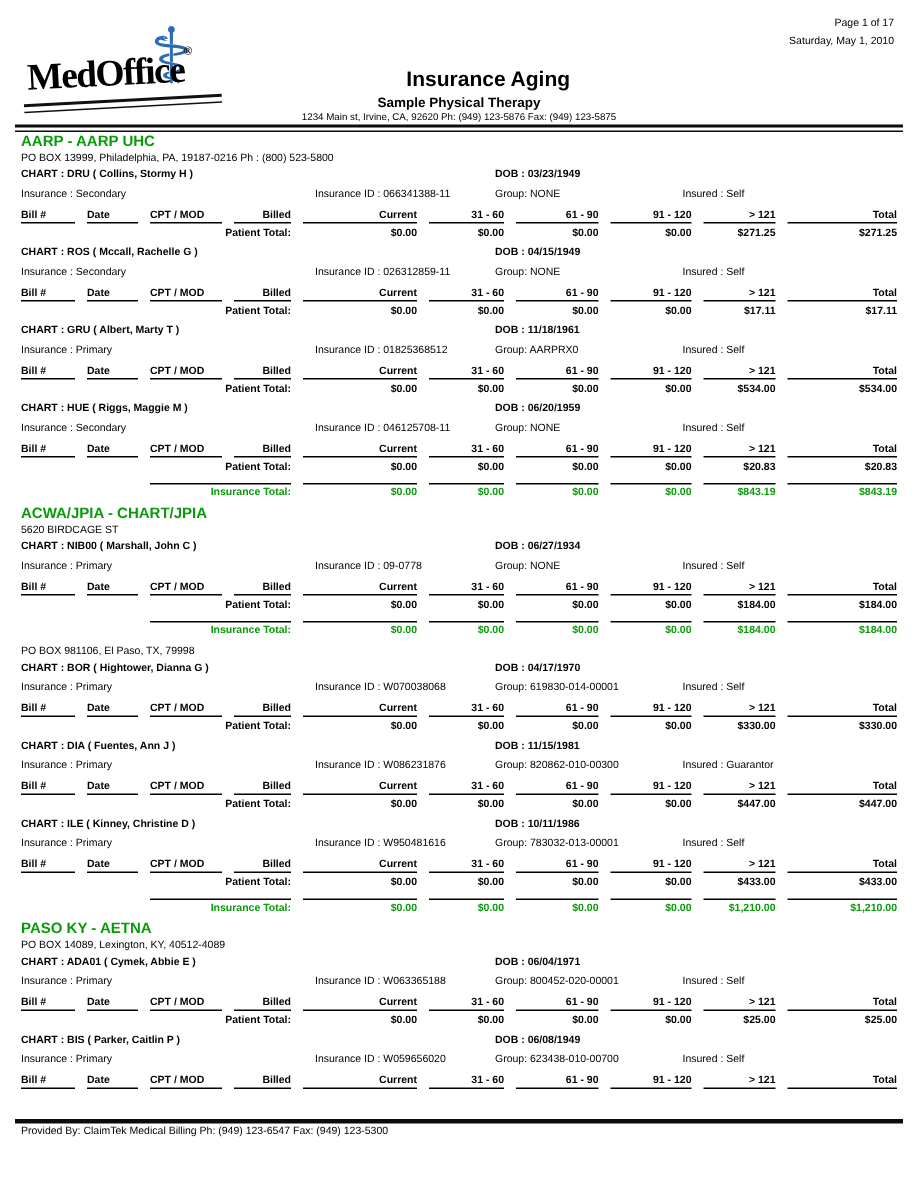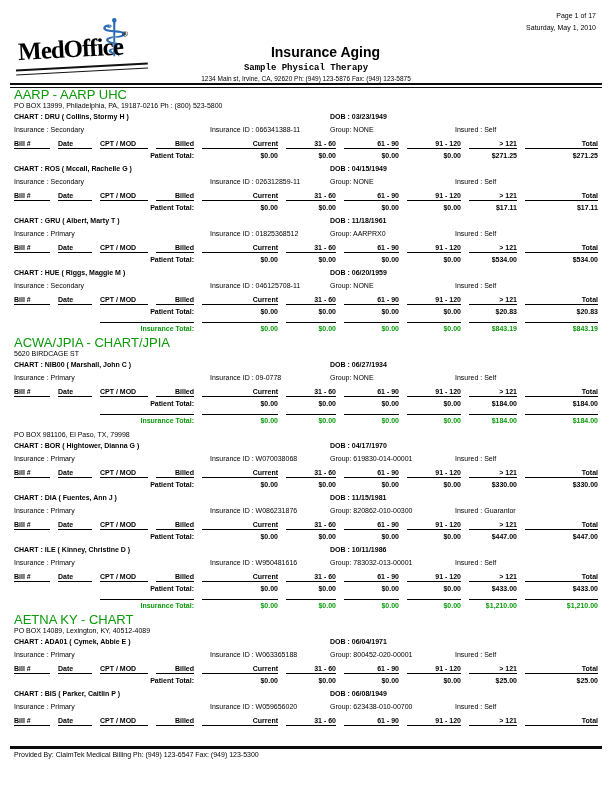--- a/index.html
+++ b/index.html
@@ -24,29 +24,29 @@
   }
   .logo .reg { font-size:8px; vertical-align:18px; letter-spacing:0; }
   .logo .swoosh {
     position:absolute; left:0px; top:46px; width:132px; height:3px; z-index:3;
     border-top:2px solid #111; border-bottom:1px solid #111; transform:rotate(-3deg);
   }
   .page-info { position:absolute; right:16px; text-align:right; font-size:7px; }
   .report-title { position:absolute; left:0; right:0; top:44px; text-align:center;
     font-size:14px; font-weight:bold;padding-left:39px; }
   .practice-name { position:absolute; left:0; right:0; top:63px; text-align:center;
-    font-size:9px; font-weight:bold;font-family:Liberation Mono, monospace; }
+    font-size:9px; font-weight:bold; }
   .practice-address { position:absolute; left:0; right:0; top:75px; text-align:center;
     font-size:6.5px; }
   .header-rule { position:absolute; left:10px; right:10px; top:83px; height:2px;
     border-top:2px solid #0c0c0c; border-bottom:1px solid #0c0c0c; }
   
   .content { position:absolute; top:89px; left:14px; width:584px; }
   .section { margin-bottom:3px; }
-  .section-name { font-size:13px; font-weight:normal; color:#0a9a0a; height:11px; line-height:11px; }
+  .section-name { font-size:10px; font-weight:bold; color:#0a9a0a; height:11px; line-height:11px; }
   .section-address { font-size:7px; height:11px; line-height:11px; }
   .chart-block { margin-bottom:1px; }
   .chart-row { position:relative; height:12.5px; line-height:12.5px; font-size:7px; font-weight:bold; }
   .chart-row .dob { position:absolute; left:316px; top:0; }
   .ins-row { position:relative; height:12.5px; line-height:12.5px; font-size:7px; }
   .ins-row .ins-id   { position:absolute; left:196px; top:0; }
   .ins-row .ins-grp  { position:absolute; left:316px; top:0; }
   .ins-row .ins-self { position:absolute; left:441px; top:0; }
   .grid-row {
     display:grid;
@@ -322,21 +322,21 @@
           <div class="label">Insurance Total:</div>
           <div class="cell c-right">$0.00</div>
           <div class="cell c-right">$0.00</div>
           <div class="cell c-right">$0.00</div>
           <div class="cell c-right">$0.00</div>
           <div class="cell c-right">$1,210.00</div>
           <div class="cell c-right">$1,210.00</div>
         </div>
       </div>
       <div class="section">
-        <div class="section-name">AETNA KY - CHART</div>
+        <div class="section-name">PASO KY - AETNA</div>
         <div class="section-address">PO BOX 14089, Lexington, KY, 40512-4089</div>
         <div class="chart-block">
           <div class="chart-row"><span class="chart-label">CHART : ADA01 ( Cymek, Abbie E )</span><span class="dob">DOB : 06/04/1971</span></div>
           <div class="ins-row"><span>Insurance : Primary</span><span class="ins-id">Insurance ID : W063365188</span><span class="ins-grp">Group: 800452-020-00001</span><span class="ins-self">Insured : Self</span></div>
           <div class="grid-row hdr-row">
             <div class="cell c-left">Bill #</div>
             <div class="cell c-left">Date</div>
             <div class="cell c-left">CPT / MOD</div>
             <div class="cell c-right">Billed</div>
             <div class="cell c-right">Current</div>

